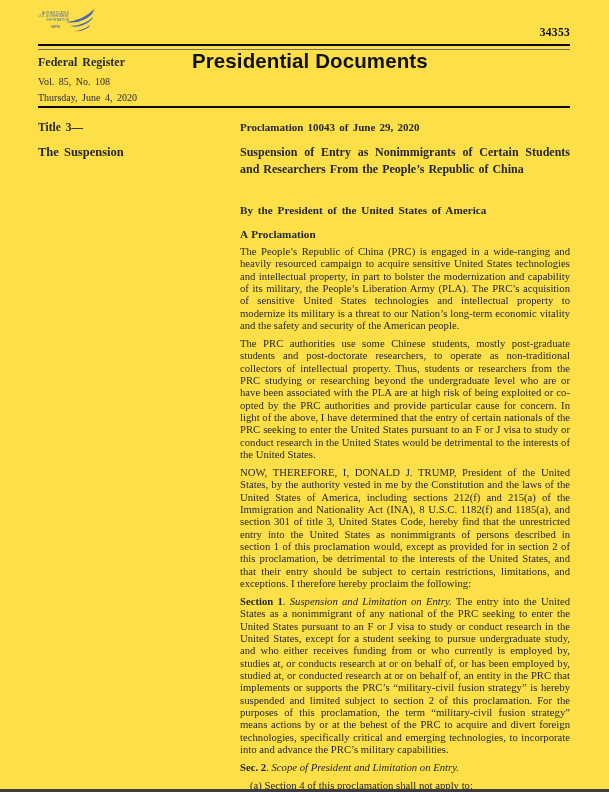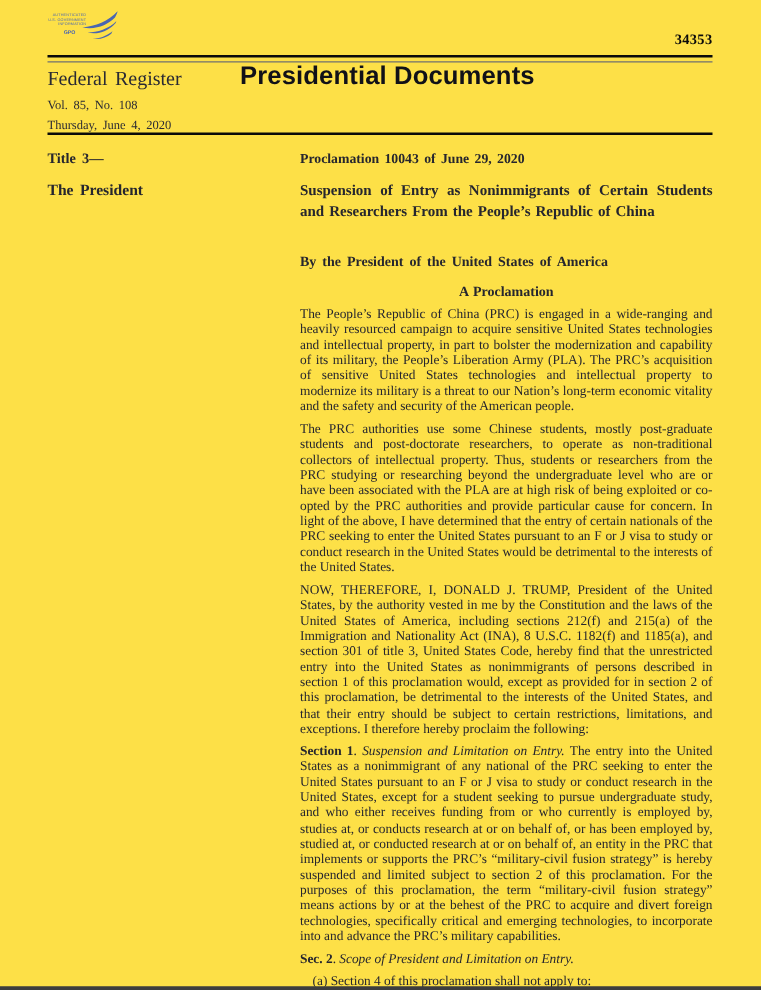--- a/index.html
+++ b/index.html
@@ -79,22 +79,22 @@
   }
   .masthead-left {
     position: absolute;
     left: 38px;
     top: 55px;
     font-size: 10px;
     color: #2a2a33;
     word-spacing: 2px;
   }
   .masthead-name {
-    font-weight: normal;
-    font-size: 16px;
+    font-weight: bold;
+    font-size: 12px;
     margin-bottom: 5.5px;
   }
   .masthead-vol { margin-bottom: 5.5px; }
   .section-title {
     position: absolute;
     left: 192px;
     top: 49px;
     font-family: "Liberation Sans", sans-serif;
     font-weight: bold;
     font-size: 20.5px;
@@ -159,21 +159,21 @@
     font-weight: bold;
     font-size: 11.2px;
     margin: 0 0 11px 0;
     text-align: left;
     word-spacing: 2px;
   }
   .proc-heading {
     font-weight: bold;
     font-size: 11.2px;
     margin: 0 0 5px 0;
-    text-align: center;
+    text-align: left;
     word-spacing: 1px;
   }
   p.para {
     margin: 0 0 5.5px 0;
   }
   p.para.indent {
     text-indent: 10px;
     margin-bottom: 2px;
     text-align: left;
   }
@@ -219,21 +219,21 @@
     <div class="masthead-date">Thursday, June 4, 2020</div>
   </div>
 
   <div class="section-title">Presidential Documents</div>
 
   <div class="rule-single"></div>
 
   <div class="doc">
     <div class="doc-left">
       <div class="sidebar-title">Title 3—</div>
-      <div class="sidebar-subtitle">The President</div>
+      <div class="sidebar-subtitle">The Suspension</div>
     </div>
     <div class="doc-right">
       <p class="proc-line">Proclamation 10043 of June 29, 2020</p>
       <p class="doc-title">Suspension of Entry as Nonimmigrants of Certain Students and Researchers From the People’s Republic of China</p>
       <p class="byline">By the President of the United States of America</p>
       <p class="proc-heading">A Proclamation</p>
       <div>
           <p class="para"><span>The People’s Republic of China (PRC) is engaged in a wide-ranging and heavily resourced campaign to acquire sensitive United States technologies and intellectual property, in part to bolster the modernization and capability of its military, the People’s Liberation Army (PLA). The PRC’s acquisition of sensitive United States technologies and intellectual property to modernize its military is a threat to our Nation’s long-term economic vitality and the safety and security of the American people.</span></p>
           <p class="para"><span>The PRC authorities use some Chinese students, mostly post-graduate students and post-doctorate researchers, to operate as non-traditional collectors of intellectual property. Thus, students or researchers from the PRC studying or researching beyond the undergraduate level who are or have been associated with the PLA are at high risk of being exploited or co-opted by the PRC authorities and provide particular cause for concern. In light of the above, I have determined that the entry of certain nationals of the PRC seeking to enter the United States pursuant to an F or J visa to study or conduct research in the United States would be detrimental to the interests of the United States.</span></p>
           <p class="para"><span>NOW, THEREFORE, I, DONALD J. TRUMP, President of the United States, by the authority vested in me by the Constitution and the laws of the United States of America, including sections 212(f) and 215(a) of the Immigration and Nationality Act (INA), 8 U.S.C. 1182(f) and 1185(a), and section 301 of title 3, United States Code, hereby find that the unrestricted entry into the United States as nonimmigrants of persons described in section 1 of this proclamation would, except as provided for in section 2 of this proclamation, be detrimental to the interests of the United States, and that their entry should be subject to certain restrictions, limitations, and exceptions. I therefore hereby proclaim the following:</span></p>

